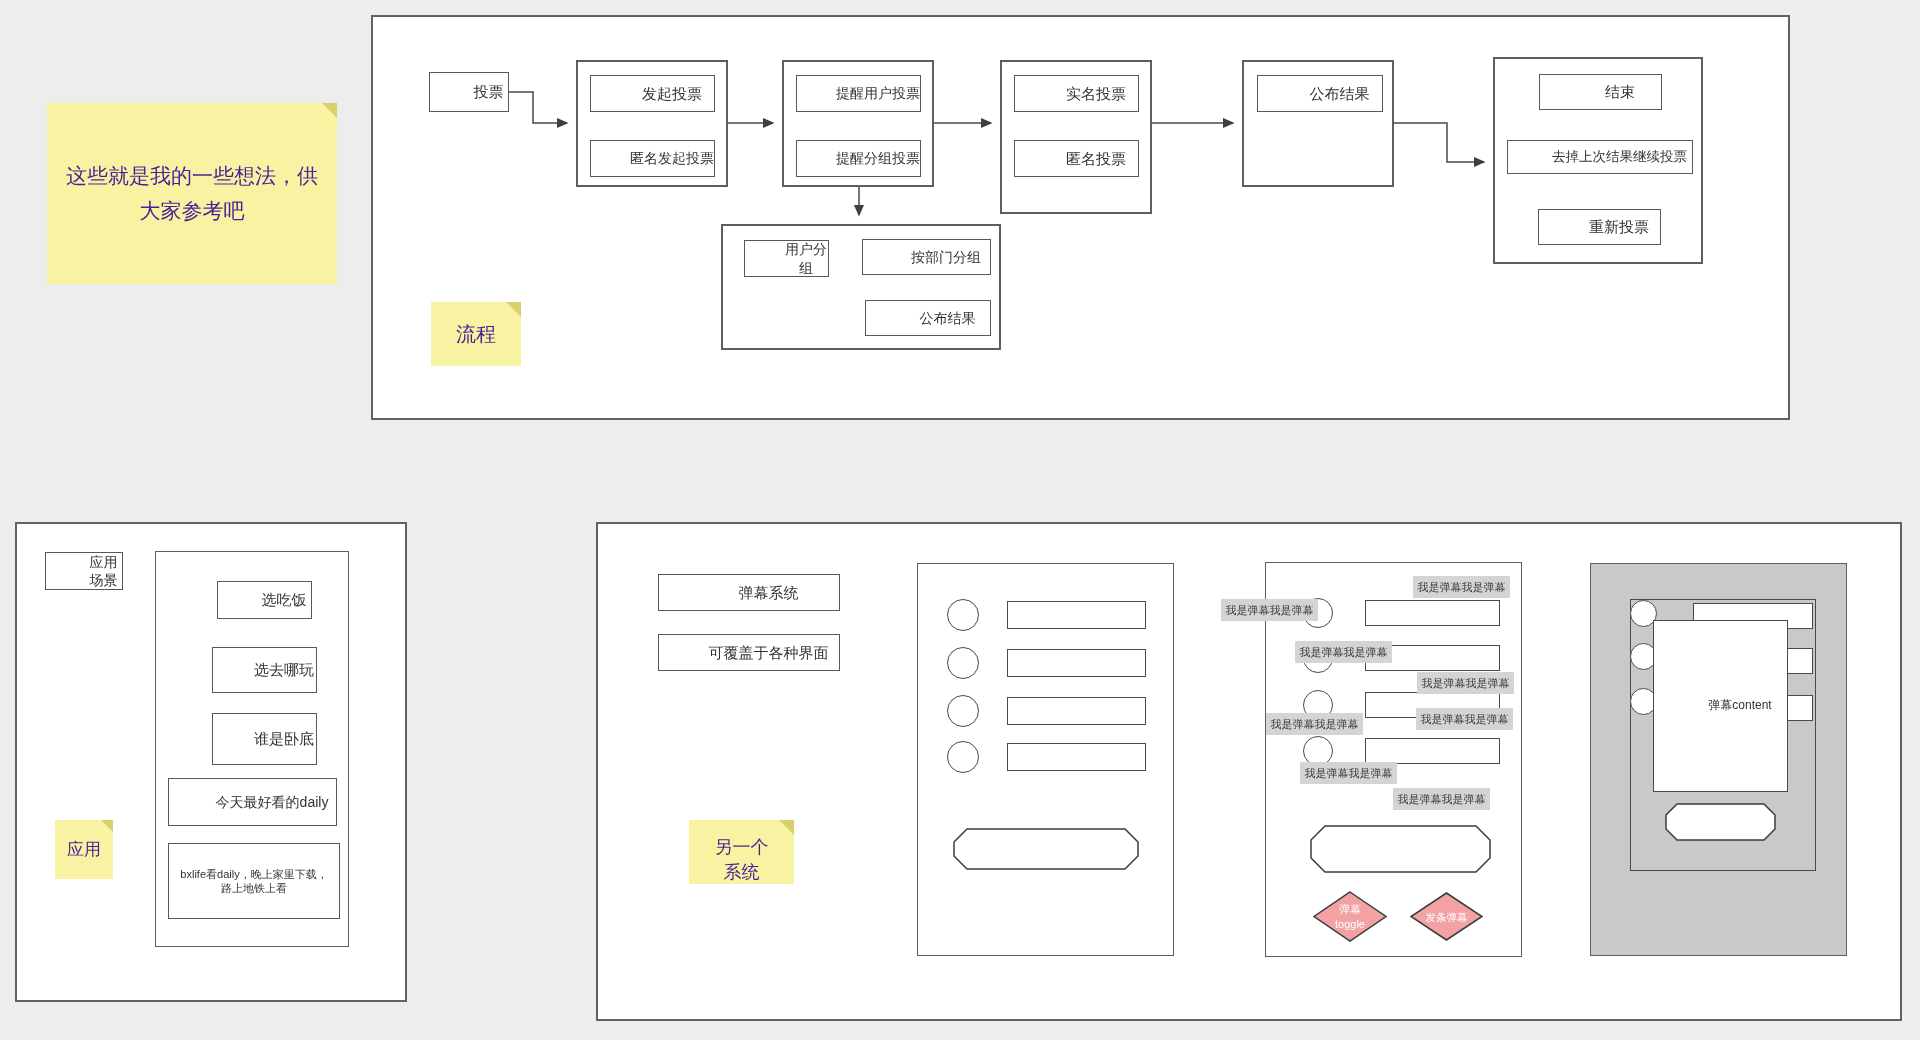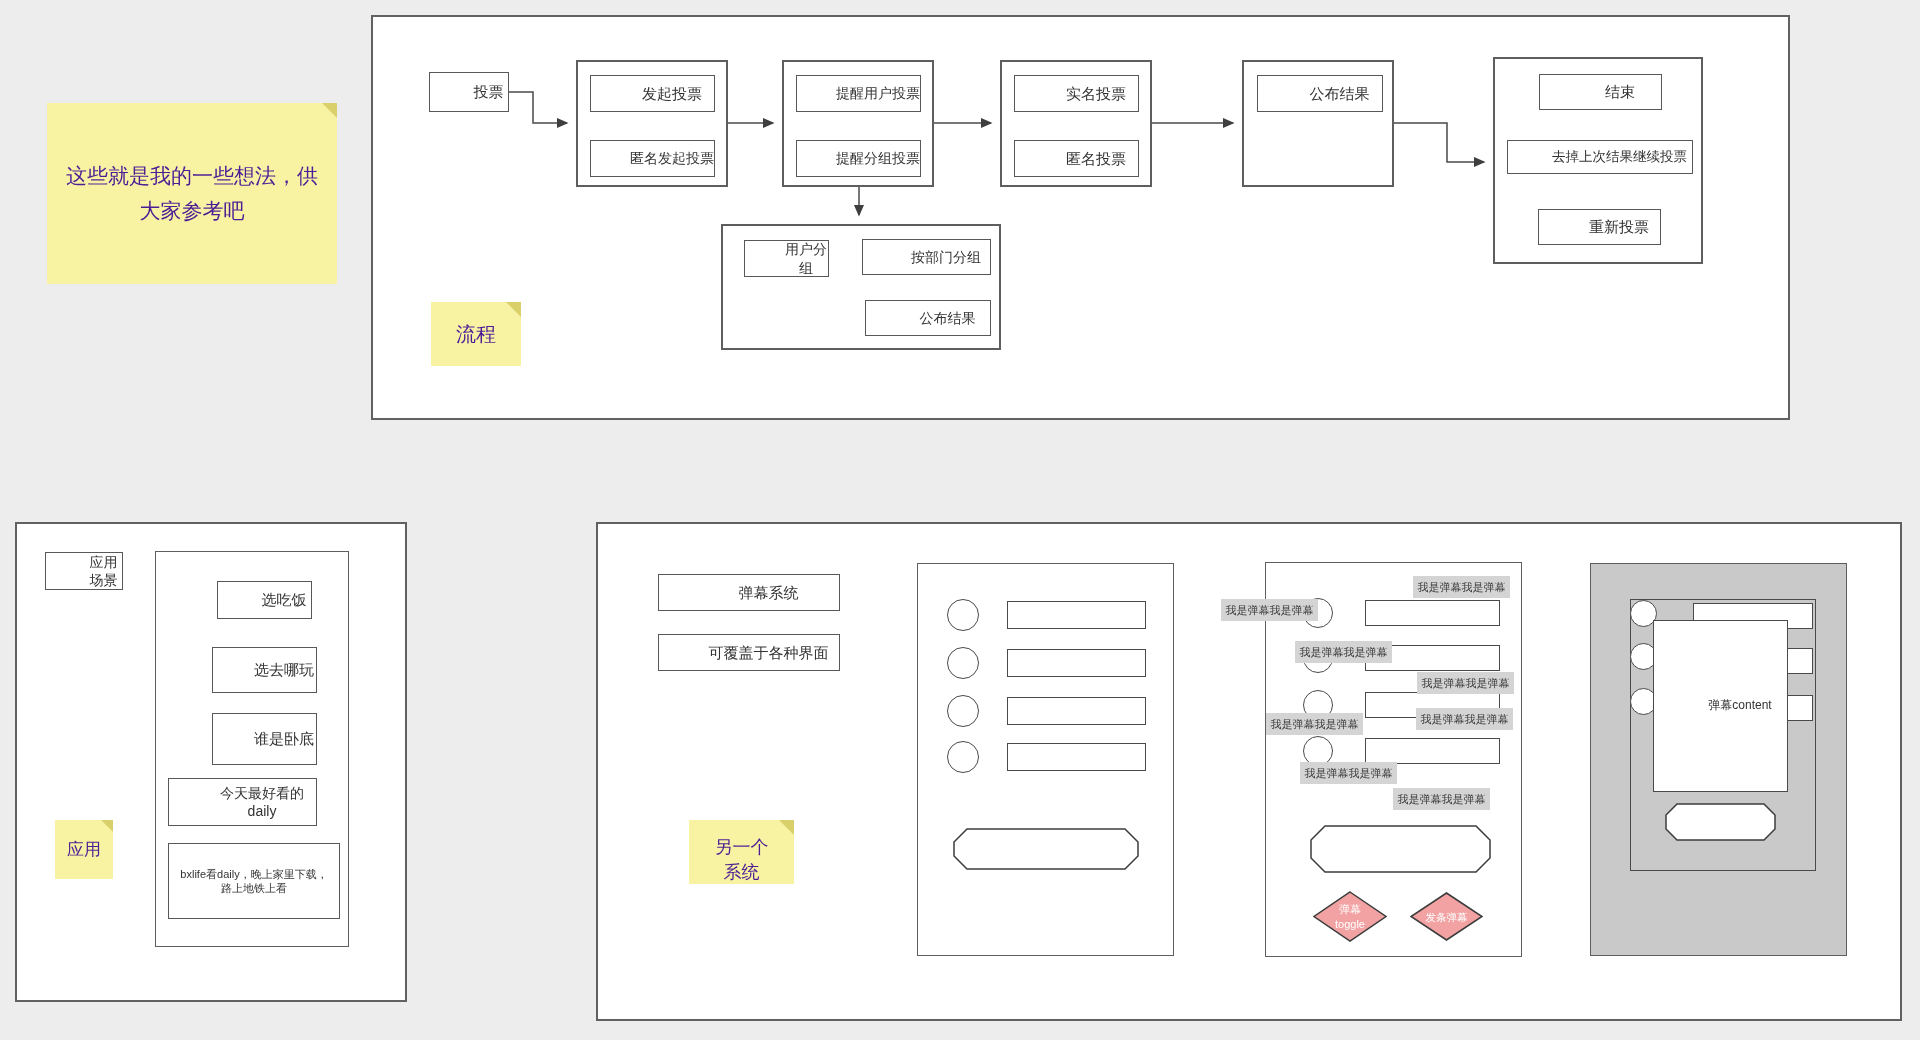--- a/index.html
+++ b/index.html
@@ -75,21 +75,21 @@
 
   <div class="group" style="left:409px;top:43px;width:152px;height:127px;">
     <div class="box" style="left:12px;top:13px;width:125px;height:37px;font-size:14px;">
         <span>提醒用户投票</span>
       </div>
     <div class="box" style="left:12px;top:78px;width:125px;height:37px;font-size:14px;">
         <span>提醒分组投票</span>
       </div>
   </div>
 
-  <div class="group" style="left:627px;top:43px;width:152px;height:127px;">
+  <div class="group" style="left:627px;top:43px;width:152px;height:154px;">
     <div class="box" style="left:12px;top:13px;width:125px;height:37px;">
         <span>实名投票</span>
       </div>
     <div class="box" style="left:12px;top:78px;width:125px;height:37px;">
         <span>匿名投票</span>
       </div>
   </div>
 
   <div class="group" style="left:869px;top:43px;width:152px;height:127px;">
     <div class="box" style="left:13px;top:13px;width:126px;height:37px;">
@@ -135,21 +135,21 @@
   <div class="group" style="left:138px;top:27px;width:194px;height:396px;border-width:1.5px;">
     <div class="box" style="left:61px;top:29px;width:95px;height:38px;">
         <span>选吃饭</span>
       </div>
     <div class="box" style="left:56px;top:95px;width:105px;height:46px;">
         <span>选去哪玩</span>
       </div>
     <div class="box" style="left:56px;top:161px;width:105px;height:52px;">
         <span>谁是卧底</span>
       </div>
-    <div class="box" style="left:12px;top:226px;width:149px;height:48px;font-size:14px;">
+    <div class="box" style="left:12px;top:226px;width:169px;height:48px;font-size:14px;">
         <span>今天最好看的daily</span>
       </div>
     <div class="box" style="left:12px;top:291px;width:172px;height:76px;font-size:11px;padding:0 8px;">
         <span>bxlife看daily，晚上家里下载，路上地铁上看</span>
       </div>
   </div>
 
   <div class="sticky" style="left:38px;top:296px;width:58px;height:59px;font-size:17px;">
     <div class="fold" style="border-width:0 12px 12px 0;"></div>
     <span>应用</span>

